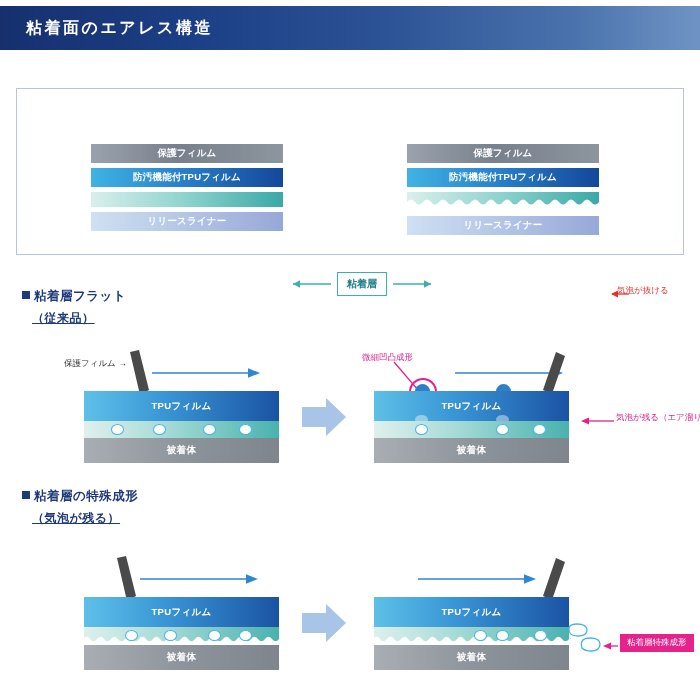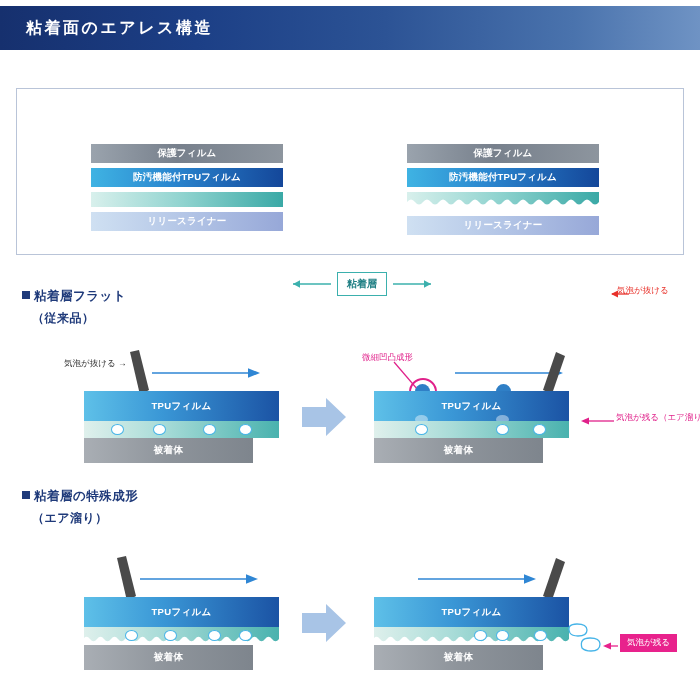--- a/index.html
+++ b/index.html
@@ -65,38 +65,38 @@
   }
   .mid-box span{font-size:10px;font-weight:bold;color:#1f7f84;white-space:nowrap;}
 
   
   .micro-note{
     position:absolute;left:616px;top:198px;font-size:8.5px;color:#e8312a;white-space:nowrap;
   }
 
   
   .sec-head{position:absolute;color:#1f3a7a;font-size:12.5px;font-weight:bold;letter-spacing:.5px;white-space:nowrap;}
-  .sec-sub{position:absolute;color:#1f3a7a;font-size:12px;font-weight:bold;letter-spacing:.5px;white-space:nowrap;}
+  .sec-sub{position:absolute;color:#1f3a7a;font-size:12px;font-weight:bold;letter-spacing:.5px;white-space:nowrap;text-decoration:underline;}
   .sq{display:inline-block;width:8px;height:8px;background:#1f3a7a;margin-right:4px;vertical-align:1px;}
 
   
   .diagram{position:absolute;}
   .film-stack{position:absolute;}
   .band-tpu{
     position:absolute;width:195px;height:30px;
     background:linear-gradient(90deg,#5ec0e8 0%,#3a97d6 40%,#1b53a4 100%);
     display:flex;align-items:center;justify-content:center;
   }
   .band-tpu .t{color:#fff;font-size:9.5px;font-weight:bold;letter-spacing:.3px;}
   .band-adh{
     position:absolute;width:195px;height:17px;
     background:linear-gradient(90deg,#dff0ec 0%,#a9dcd8 40%,#49b2ae 100%);
   }
   .band-base{
-    position:absolute;width:169px;height:25px;
+    position:absolute;width:195px;height:25px;
     background:linear-gradient(90deg,#a9aeb4 0%,#8e949b 50%,#7e858d 100%);
     display:flex;align-items:center;justify-content:center;text-align:center;
   }
   .band-base .t{color:#fff;font-size:9.5px;font-weight:bold;letter-spacing:.3px;}
 
   .bubble{
     position:absolute;width:13px;height:11px;border-radius:50%;
     background:#ffffff;border:1.3px solid #46b4e8;box-sizing:border-box;
   }
   .bump{
@@ -189,21 +189,21 @@
     </svg>
     <div class="micro-note" style="left:600px;top:196px;">気泡が抜ける</div>
   </div>
 
   <div class="sec-head" style="left:22px;top:288px;">
     <span class="sq"></span><span>粘着層フラット</span>
   </div>
   <div class="sec-sub" style="left:32px;top:310px;">（従来品）</div>
 
   <div class="diagram" style="left:0;top:0;">
-    <div class="sq-label" style="left:64px;top:358px;">気泡が抜ける →</div>
+    <div class="sq-label" style="left:64px;top:358px;">保護フィルム →</div>
     <svg style="position:absolute;left:125px;top:350px;" width="30" height="50">
       <path d="M5,2 L14,0 L24,40 L15,45 Z" fill="#4a4a4a"></path>
     </svg>
     <svg style="position:absolute;left:152px;top:366px;" width="110" height="14">
       <line x1="0" y1="7" x2="98" y2="7" stroke="#2f86d4" stroke-width="1.6"></line>
       <path d="M108,7 L96,2.2 L96,11.8 Z" fill="#2f86d4"></path>
     </svg>
 
     <div class="film-stack" style="left:84px;top:391px;">
       <div class="band-tpu" style="left:0;top:0;">
@@ -259,21 +259,21 @@
     <svg style="position:absolute;left:574px;top:415px;" width="42" height="12">
       <line x1="40" y1="6" x2="9" y2="6" stroke="#e0218a" stroke-width="1.3"></line>
       <path d="M7,6 L15,2.4 L15,9.6 Z" fill="#e0218a"></path>
     </svg>
     <div class="note-mag" style="left:616px;top:412px;">気泡が残る（エア溜り）</div>
   </div>
 
   <div class="sec-head" style="left:22px;top:488px;">
     <span class="sq"></span><span>粘着層の特殊成形</span>
   </div>
-  <div class="sec-sub" style="left:32px;top:510px;">（エア溜り）</div>
+  <div class="sec-sub" style="left:32px;top:510px;">（気泡が残る）</div>
 
   <div class="diagram" style="left:0;top:0;">
     <svg style="position:absolute;left:112px;top:556px;" width="30" height="50">
       <path d="M5,2 L14,0 L24,40 L15,45 Z" fill="#4a4a4a"></path>
     </svg>
     <svg style="position:absolute;left:140px;top:572px;" width="120" height="14">
       <line x1="0" y1="7" x2="108" y2="7" stroke="#2f86d4" stroke-width="1.6"></line>
       <path d="M118,7 L106,2.2 L106,11.8 Z" fill="#2f86d4"></path>
     </svg>
 
@@ -333,16 +333,16 @@
       <path d="M6,11 q-4,-9 7,-9 q10,0 10,6 q0,6 -9,6 q-6,0 -8,-3 Z" fill="#ffffff" stroke="#46b4e8" stroke-width="1.3"></path>
     </svg>
     <svg class="esc-bubble" style="left:578px;top:636px;" width="26" height="18">
       <path d="M4,12 q-3,-10 8,-10 q10,0 10,6 q0,7 -9,7 q-6,0 -9,-3 Z" fill="#ffffff" stroke="#46b4e8" stroke-width="1.3"></path>
     </svg>
 
     <svg style="position:absolute;left:598px;top:640px;" width="22" height="12">
       <line x1="20" y1="6" x2="7" y2="6" stroke="#e8228c" stroke-width="1.3"></line>
       <path d="M5,6 L13,2.4 L13,9.6 Z" fill="#e8228c"></path>
     </svg>
-    <div class="note-tag" style="left:620px;top:634px;">気泡が残る</div>
+    <div class="note-tag" style="left:620px;top:634px;">粘着層特殊成形</div>
   </div>
 
 </div>
 
 </body></html>

